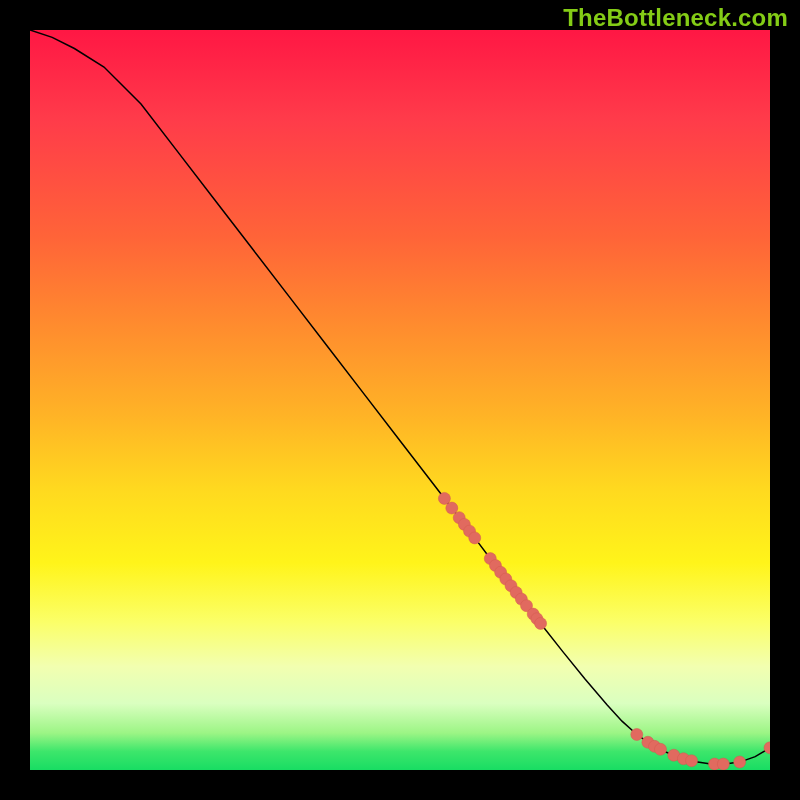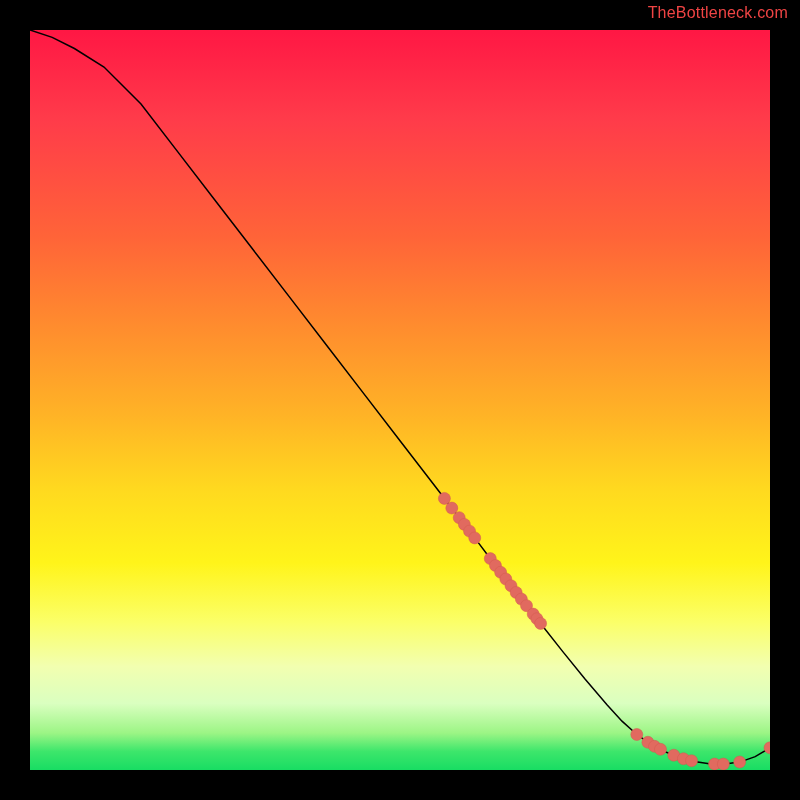--- a/index.html
+++ b/index.html
@@ -14,23 +14,23 @@
   .stage {
     position: relative;
     width: 800px;
     height: 800px;
     background: #000;
   }
   .watermark {
     position: absolute;
     top: 4px;
     right: 12px;
-    color: #ef4444;
-    font-size: 16px;
-    font-weight: 400;
+    color: #84cc16;
+    font-size: 24px;
+    font-weight: 700;
     letter-spacing: 0.2px;
     z-index: 10;
   }
   .plot {
     position: absolute;
     left: 30px;
     top: 30px;
     width: 740px;
     height: 740px;
   }

